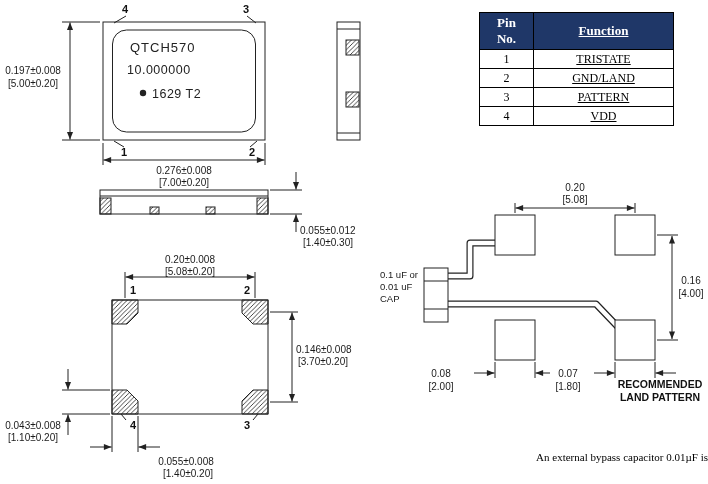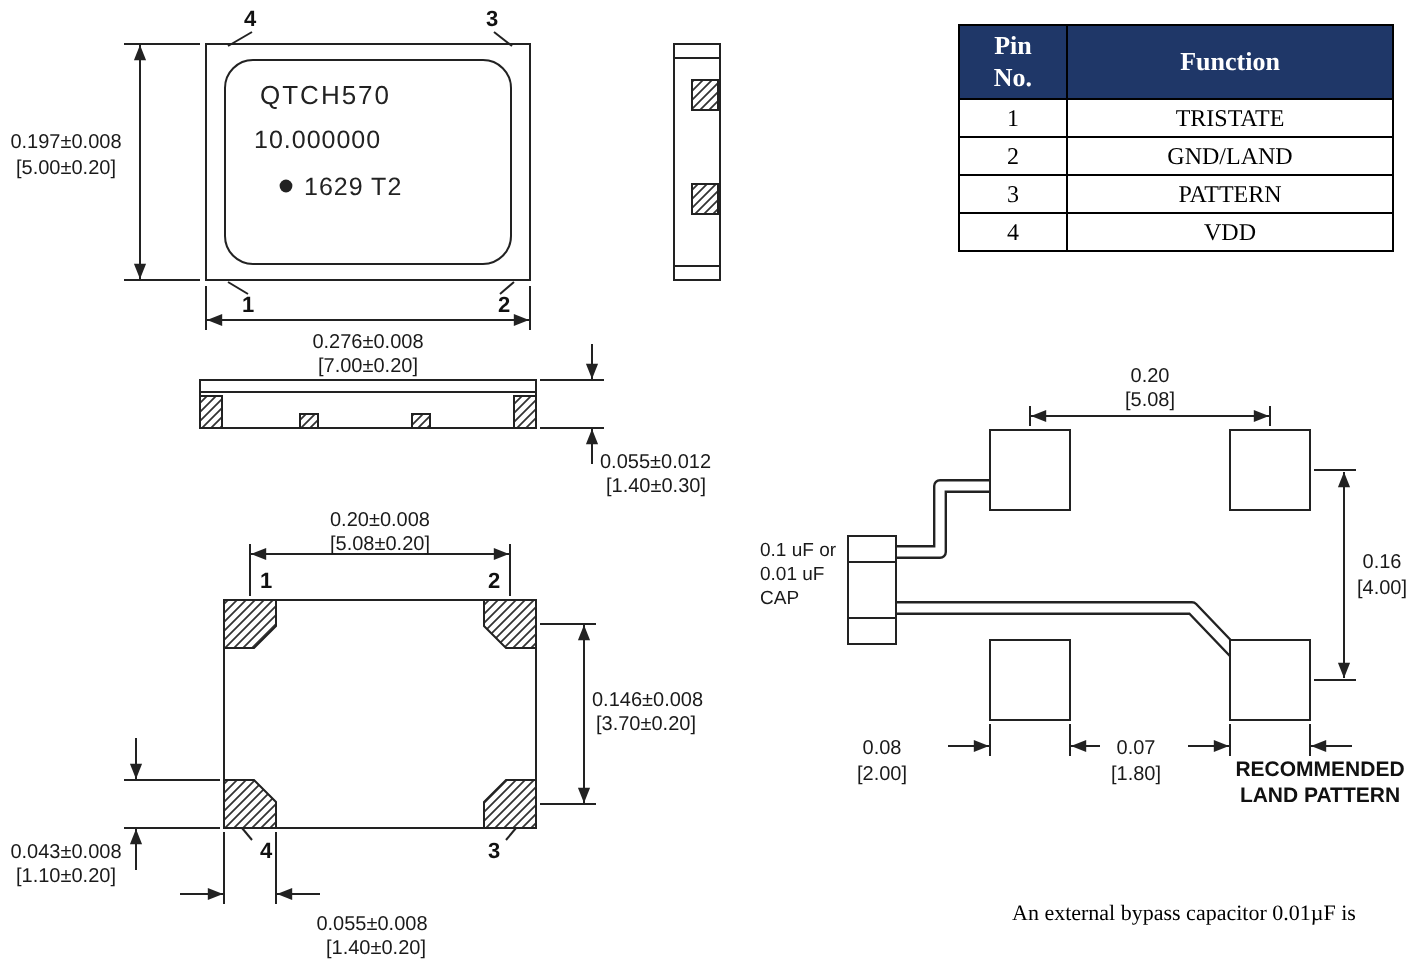--- a/index.html
+++ b/index.html
@@ -27,28 +27,28 @@
 
   
   .pin-table { position:absolute; left:479px; top:12px; }
   .pin-table table { border-collapse:collapse; }
   .pin-table th, .pin-table td {
     border:1px solid #000; font-family:"Liberation Serif", serif; text-align:center;
   }
   .pin-table th { background:#1f3768; color:#fff; font-size:13px; padding:2px 6px; }
   .pin-table td { font-size:12px; padding:1.5px 6px; color:#000; }
   .col-pin { width:54px; }
-  .col-fn  { width:163px; }
+  .col-fn  { width:140px;text-decoration:underline; }
 
   
   .note {
     position:absolute; left:506px; top:450px; width:202px;
     font:11px "Liberation Serif", serif; color:#000; line-height:1.32;
   }
-  .note div { white-space:nowrap; }
+  .note div { white-space:nowrap;text-align:right; }
 </style>
 </head>
 <body>
 
 <div class="page">
 
   <svg class="canvas" width="708" height="484" viewBox="0 0 708 484">
     <defs>
       <pattern id="hatch" patternUnits="userSpaceOnUse" width="4.5" height="4.5">
         <path d="M0,4.5 L4.5,0 M-1,1 L1,-1 M3.5,5.5 L5.5,3.5" stroke="#333" stroke-width="0.9" fill="none"></path>

